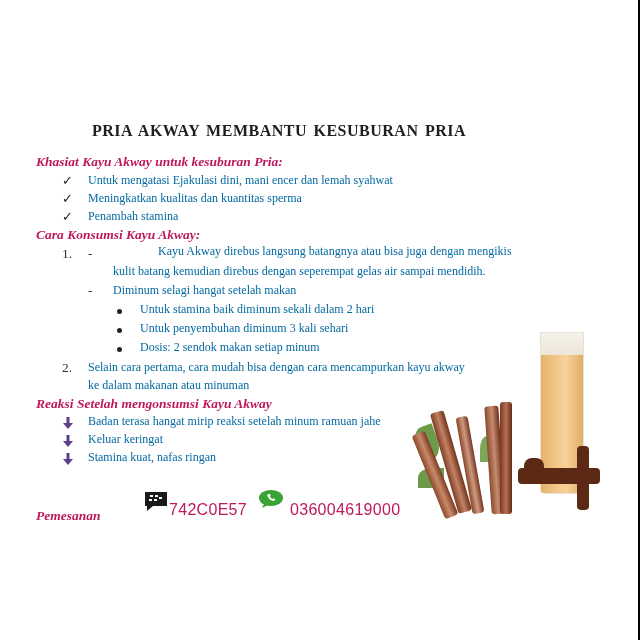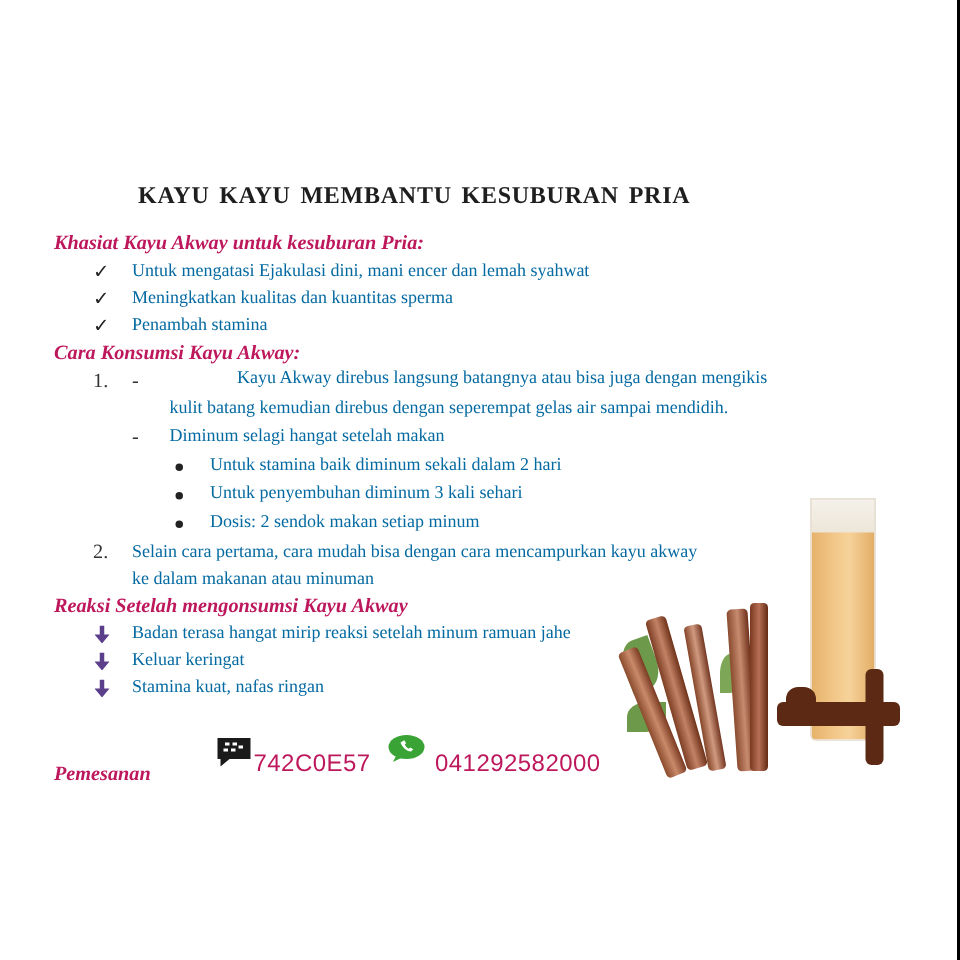--- a/index.html
+++ b/index.html
@@ -42,21 +42,21 @@
     }
     .stick { position:absolute; border-radius:3px; }
     .leaf { position:absolute; border-radius:50% 0 50% 0; background:#6d9a4a; }
     .root { position:absolute; background:#5c2a14; border-radius:4px; }
   </style>
 </head>
 <body>
 
 <div class="right-edge"></div>
 
-<div class="abs title">KAYU KAYU MEMBANTU  KESUBURAN PRIA</div>
+<div class="abs title">PRIA AKWAY MEMBANTU  KESUBURAN PRIA</div>
 
 <div class="abs heading" style="left:36px; top:154px;">Khasiat Kayu Akway untuk kesuburan Pria:</div>
 
 <span class="check" style="left:62px; top:173px;">✓</span>
 <div class="abs line" style="left:88px; top:173px;">Untuk mengatasi Ejakulasi dini, mani encer dan lemah syahwat</div>
 <span class="check" style="left:62px; top:191px;">✓</span>
 <div class="abs line" style="left:88px; top:191px;text-align:right;">Meningkatkan kualitas dan kuantitas sperma</div>
 <span class="check" style="left:62px; top:209px;">✓</span>
 <div class="abs line" style="left:88px; top:209px;">Penambah stamina</div>
 
@@ -121,13 +121,13 @@
     <rect x="11" y="9" width="3" height="2" fill="#fff"></rect>
     <rect x="16" y="7" width="3" height="2" fill="#fff"></rect>
 </svg>
 <div class="abs contact-text" style="left:169px; top:501px;">742C0E57</div>
 
 <svg style="position:absolute; left:258px; top:489px;" width="26" height="20" viewBox="0 0 26 20">
   <ellipse cx="13" cy="9" rx="12" ry="8" fill="#3aa335"></ellipse>
   <path d="M6 15l-2 4 6-3z" fill="#3aa335"></path>
   <path d="M9 6c1 3 4 6 7 6l1.5-1.5-2-1.2-1 .8c-1-.5-2.2-1.7-2.6-2.6l.8-1-1.2-2z" fill="#fff"></path>
 </svg>
-<div class="abs contact-text" style="left:290px; top:501px;">041292582000</div>
+<div class="abs contact-text" style="left:290px; top:501px;">036004619000</div>
 
 </body></html>

